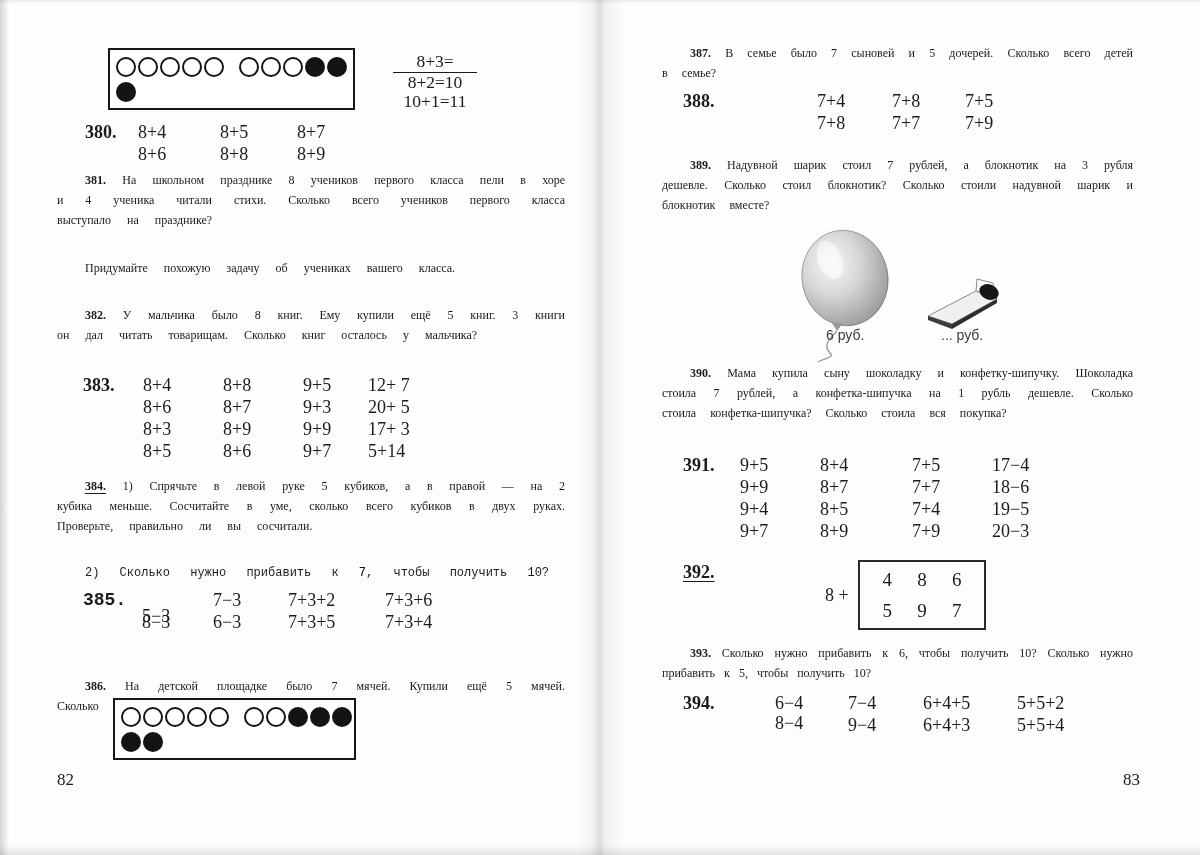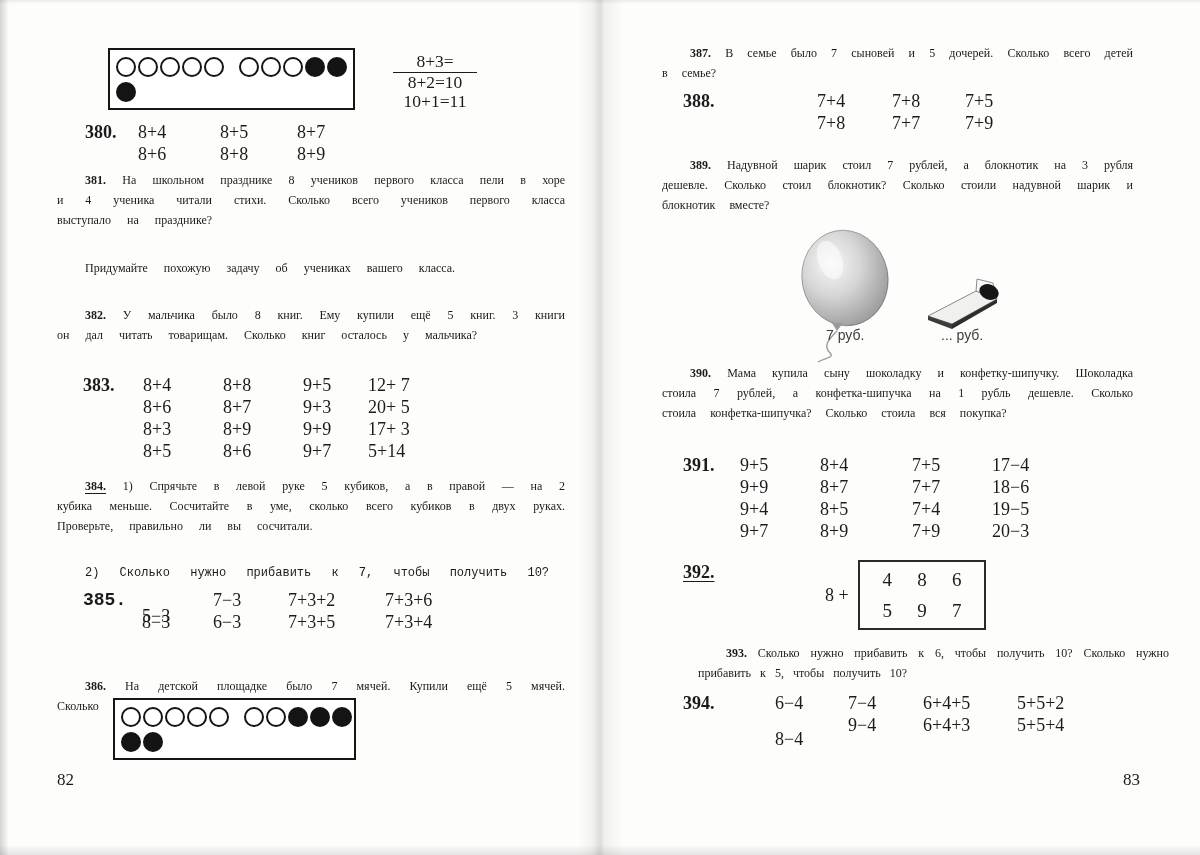--- a/index.html
+++ b/index.html
@@ -18,21 +18,21 @@
     background:linear-gradient(to right,rgba(0,0,0,0) 0%,rgba(0,0,0,.04) 30%,
       rgba(0,0,0,.13) 48%,rgba(0,0,0,.05) 58%,rgba(0,0,0,0) 100%);}
   .page{position:absolute;top:0;width:600px;height:855px;}
   .page-left{left:0;}
   .page-right{left:600px;}
 
   .para{position:absolute;margin:0;text-align:justify;text-indent:28px;
     font-size:12px;line-height:20px;}
   .page-left .para{word-spacing:13px;}
   .page-right .para{word-spacing:11px;}
-  #p393{word-spacing:6px;margin-left:36px;}
+  #p393{word-spacing:6px;}
   .pnum{font-weight:bold;word-spacing:0;}
   .u{text-decoration:underline;text-underline-offset:3px;}
 
   .ex{position:absolute;font-size:18px;line-height:20px;}
   .ex .exnum{position:absolute;font-weight:bold;}
   .ex .cell{position:absolute;white-space:pre;}
   .ex .ra{width:56px;}
 
   .formula{position:absolute;text-align:center;font-size:17.5px;line-height:19px;}
   .formula .ftop{border-bottom:1.7px solid #1c1c1c;padding:0 3px 1px 3px;}
@@ -219,21 +219,21 @@
         <path d="M47,103 C38,112 33,118 40,125 C45,130 34,130 28,134" fill="none" stroke="#9a9a9a" stroke-width="1.4"></path>
       </g>
       <g>
         <polygon points="138,88 186,63 207,71 162,96" fill="#f0f0ef" stroke="#8a8a8a" stroke-width="1"></polygon>
         <polygon points="138,88 162,96 162,101 138,92" fill="#3c3c3c"></polygon>
         <polygon points="162,96 207,71 207,75 162,101" fill="#2e2e2e"></polygon>
         <polygon points="186,63 207,71 203,55 187,51" fill="#fafafa" stroke="#8a8a8a" stroke-width="1"></polygon>
         <ellipse cx="199" cy="64" rx="10" ry="7.5" fill="#161616" transform="rotate(22 199 64)"></ellipse>
       </g>
     </svg>
-    <div class="pic-label" style="left:226px;top:327px;">7 руб.</div>
+    <div class="pic-label" style="left:226px;top:327px;">6 руб.</div>
     <div class="pic-label" style="left:341px;top:327px;">... руб.</div>
 
     <p class="para" style="left:62px;top:363px;width:471px;">
       <b class="pnum">390.</b>
       <span>Мама купила сыну шоколадку и конфетку-шипучку. Шоколадка стоила 7 рублей, а конфетка-шипучка на 1 рубль дешевле. Сколько стоила конфетка-шипучка? Сколько стоила вся покупка?</span>
     </p>
 
     <div class="ex" style="left:83px;top:455px;">
       <b class="exnum" style="left:0;top:0;">391.</b>
       <span class="cell" style="left:57px;top:0;">9+5</span>
@@ -271,21 +271,21 @@
       <b class="pnum">393.</b>
       <span>Сколько нужно прибавить к 6, чтобы получить 10? Сколько нужно прибавить к 5, чтобы получить 10?</span>
     </p>
 
     <div class="ex" style="left:83px;top:693px;">
       <b class="exnum" style="left:0;top:0;">394.</b>
       <span class="cell" style="left:92px;top:0;">6−4</span>
       <span class="cell" style="left:165px;top:0;">7−4</span>
       <span class="cell" style="left:240px;top:0;">6+4+5</span>
       <span class="cell" style="left:334px;top:0;">5+5+2</span>
-      <span class="cell" style="left:92px;top:36px;">8−4</span>
+      <span class="cell" style="left:92px;top:20px;">8−4</span>
       <span class="cell" style="left:165px;top:22px;">9−4</span>
       <span class="cell" style="left:240px;top:22px;">6+4+3</span>
       <span class="cell" style="left:334px;top:22px;">5+5+4</span>
     </div>
 
     <div class="pagenum" style="left:523px;top:770px;">83</div>
   </div>
 
   <div class="gutter"></div>
   <div class="edge-left"></div>

